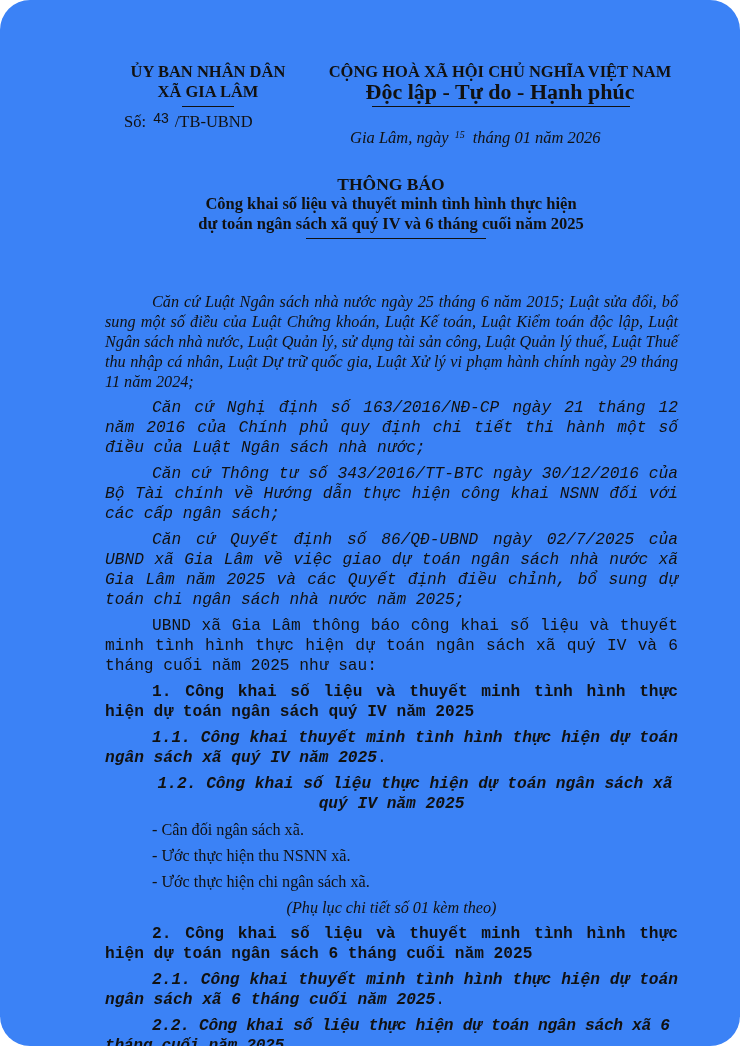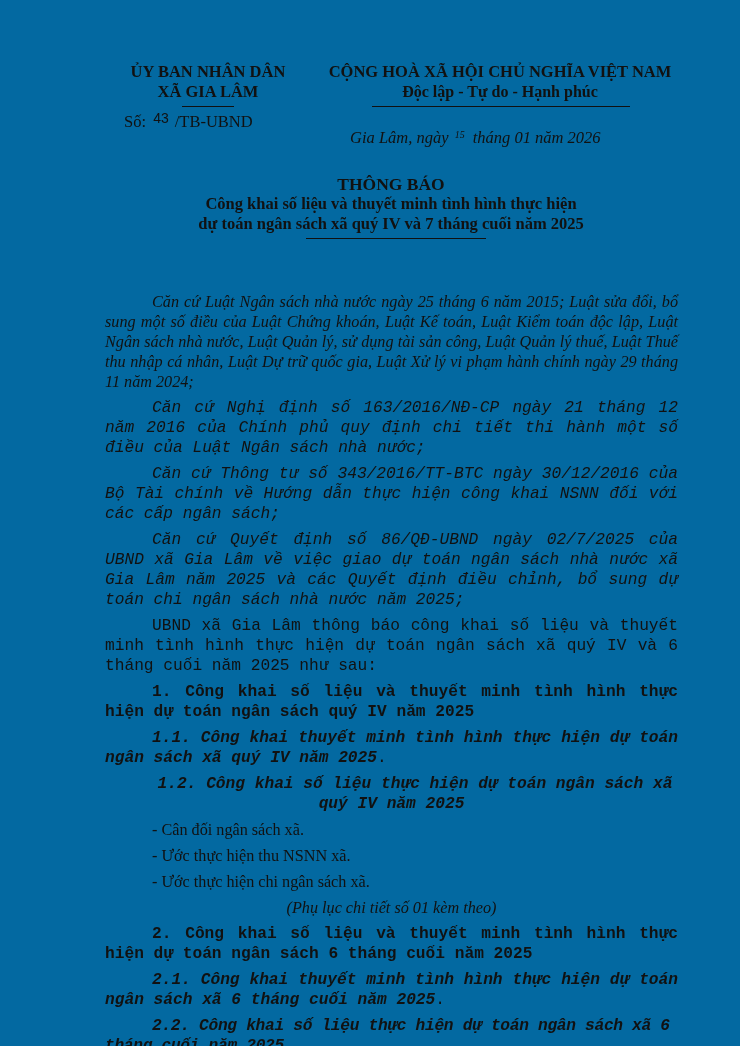--- a/index.html
+++ b/index.html
@@ -12,21 +12,22 @@
       height: 1046px;
       position: relative;
       overflow: hidden;
       font-family: "Liberation Serif", "DejaVu Serif", serif;
       color: #111111;
     }
     .page {
       position: absolute;
       left: 0; top: 0;
       width: 740px; height: 1046px;
-      background: #0369a1;
+      background: #3b82f6;
+      border-radius: 30px;
     }
     
     .hdr-left {
       position: absolute;
       left: 118px;
       top: 62px;
       width: 180px;
       text-align: center;
       font-weight: bold;
       font-size: 16.5px;
@@ -35,21 +36,21 @@
     .hdr-right {
       position: absolute;
       left: 318px;
       top: 62px;
       width: 364px;
       text-align: center;
       font-weight: bold;
       font-size: 16.5px;
       line-height: 20px;
     }
-    .hdr-right .motto { font-size: 16px; }
+    .hdr-right .motto { font-size: 22px; }
     .rule {
       position: absolute;
       height: 0;
       border-top: 1px solid #111;
     }
     .ref-left {
       position: absolute;
       left: 124px;
       top: 112px;
       font-size: 16.5px;
@@ -134,21 +135,21 @@
     <span class="num">43</span><span>/TB-UBND</span>
   </div>
   <div class="ref-right">
     <span>Gia Lâm, ngày</span>
     <span class="num">15</span><span>tháng 01 năm 2026</span>
   </div>
 
   <div class="title-block">
     <div class="t1">THÔNG BÁO</div>
     <div>Công khai số liệu và thuyết minh tình hình thực hiện</div>
-    <div>dự toán ngân sách xã quý IV và 7 tháng cuối năm 2025</div>
+    <div>dự toán ngân sách xã quý IV và 6 tháng cuối năm 2025</div>
   </div>
   <div class="rule" style="left:306px; top:238px; width:180px;"></div>
 
   <div class="body">
     <p class="p it">Căn cứ Luật Ngân sách nhà nước ngày 25 tháng 6 năm 2015; Luật sửa đổi, bổ sung một số điều của Luật Chứng khoán, Luật Kế toán, Luật Kiểm toán độc lập, Luật Ngân sách nhà nước, Luật Quản lý, sử dụng tài sản công, Luật Quản lý thuế, Luật Thuế thu nhập cá nhân, Luật Dự trữ quốc gia, Luật Xử lý vi phạm hành chính ngày 29 tháng 11 năm 2024;</p>
     <p class="p it gap">Căn cứ Nghị định số 163/2016/NĐ-CP ngày 21 tháng 12 năm 2016 của Chính phủ quy định chi tiết thi hành một số điều của Luật Ngân sách nhà nước;</p>
     <p class="p it gap">Căn cứ Thông tư số 343/2016/TT-BTC ngày 30/12/2016 của Bộ Tài chính về Hướng dẫn thực hiện công khai NSNN đối với các cấp ngân sách;</p>
     <p class="p it gap">Căn cứ Quyết định số 86/QĐ-UBND ngày 02/7/2025 của UBND xã Gia Lâm về việc giao dự toán ngân sách nhà nước xã Gia Lâm năm 2025 và các Quyết định điều chỉnh, bổ sung dự toán chi ngân sách nhà nước năm 2025;</p>
     <p class="p gap">UBND xã Gia Lâm thông báo công khai số liệu và thuyết minh tình hình thực hiện dự toán ngân sách xã quý IV và 6 tháng cuối năm 2025 như sau:</p>
 

